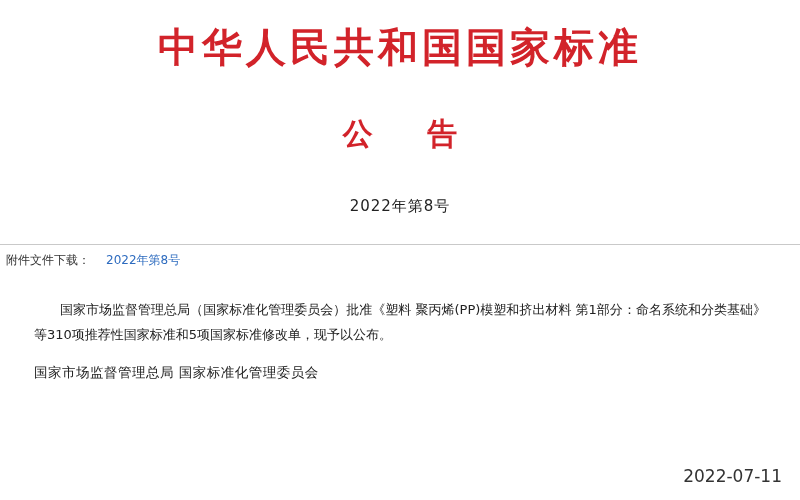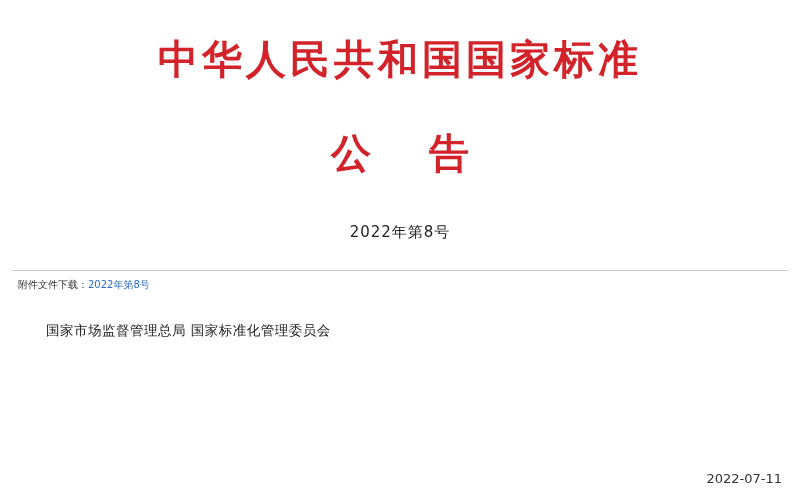--- a/index.html
+++ b/index.html
@@ -12,39 +12,39 @@
     background: #ffffff;
     font-family: "Liberation Sans", sans-serif;
     color: #1a1a1a;
     overflow: hidden;
   }
   .page {
     position: relative;
     width: 800px;
     height: 500px;
     box-sizing: border-box;
-    padding: 12px;
+    padding: 0;
   }
 
   
   .masthead {
     text-align: center;
     padding-top: 22px;
   }
   .main-title {
     color: #d2232a;
     font-size: 40px;
     font-weight: bold;
     letter-spacing: 4px;
     line-height: 1.25;
     font-family: "DejaVu Sans", sans-serif;
   }
   .sub-title {
     color: #d2232a;
-    font-size: 40px;
+    font-size: 30px;
     font-weight: bold;
     letter-spacing: 22px;
     margin-top: 42px;
     font-family: "DejaVu Sans", sans-serif;
     text-indent: 22px;
   }
   .issue-no {
     margin-top: 42px;
     font-size: 15px;
     color: #222;
@@ -56,22 +56,22 @@
   .divider {
     margin-top: 28px;
     border-top: 1px solid #c9c9c9;
     width: 100%;
   }
 
   
   .attachment-row {
     display: flex;
     align-items: center;
-    gap: 0;
-    font-size: 10px;
+    gap: 16px;
+    font-size: 12px;
     padding: 7px 6px 0 6px;
     font-family: "DejaVu Sans", sans-serif;
   }
   .attachment-label {
     color: #333;
   }
   .attachment-link {
     color: #2d6bbf;
     text-decoration: none;
     cursor: pointer;
@@ -101,21 +101,21 @@
     margin-top: 16px;
     font-size: 13.5px;
     color: #222;
     padding-right: 10px;
     letter-spacing: 0.5px;
   }
   .doc-date {
     position: absolute;
     right: 18px;
     bottom: 14px;
-    font-size: 13px;
+    font-size: 17px;
     color: #333;
     font-family: "DejaVu Sans", sans-serif;
     text-align: center;
   }
 </style>
 </head>
 <body>
 
 <div class="page">
 
@@ -126,18 +126,19 @@
   </div>
 
   <div class="divider"></div>
 
   <div class="attachment-row">
     <span class="attachment-label">附件文件下载：</span>
     <a class="attachment-link">2022年第8号</a>
   </div>
 
   <div class="doc-body">
+    <div class="doc-paragraph">国家市场监督管理总局（国家标准化管理委员会）批准《塑料 聚丙烯(PP)模塑和挤出材料 第1部分：命名系统和分类基础》等310项推荐性国家标准和5项国家标准修改单，现予以公布。</div>
     <div class="signature">国家市场监督管理总局 国家标准化管理委员会</div>
   </div>
 
   <div class="doc-date">2022-07-11</div>
 
 </div>
 
 </body></html>

